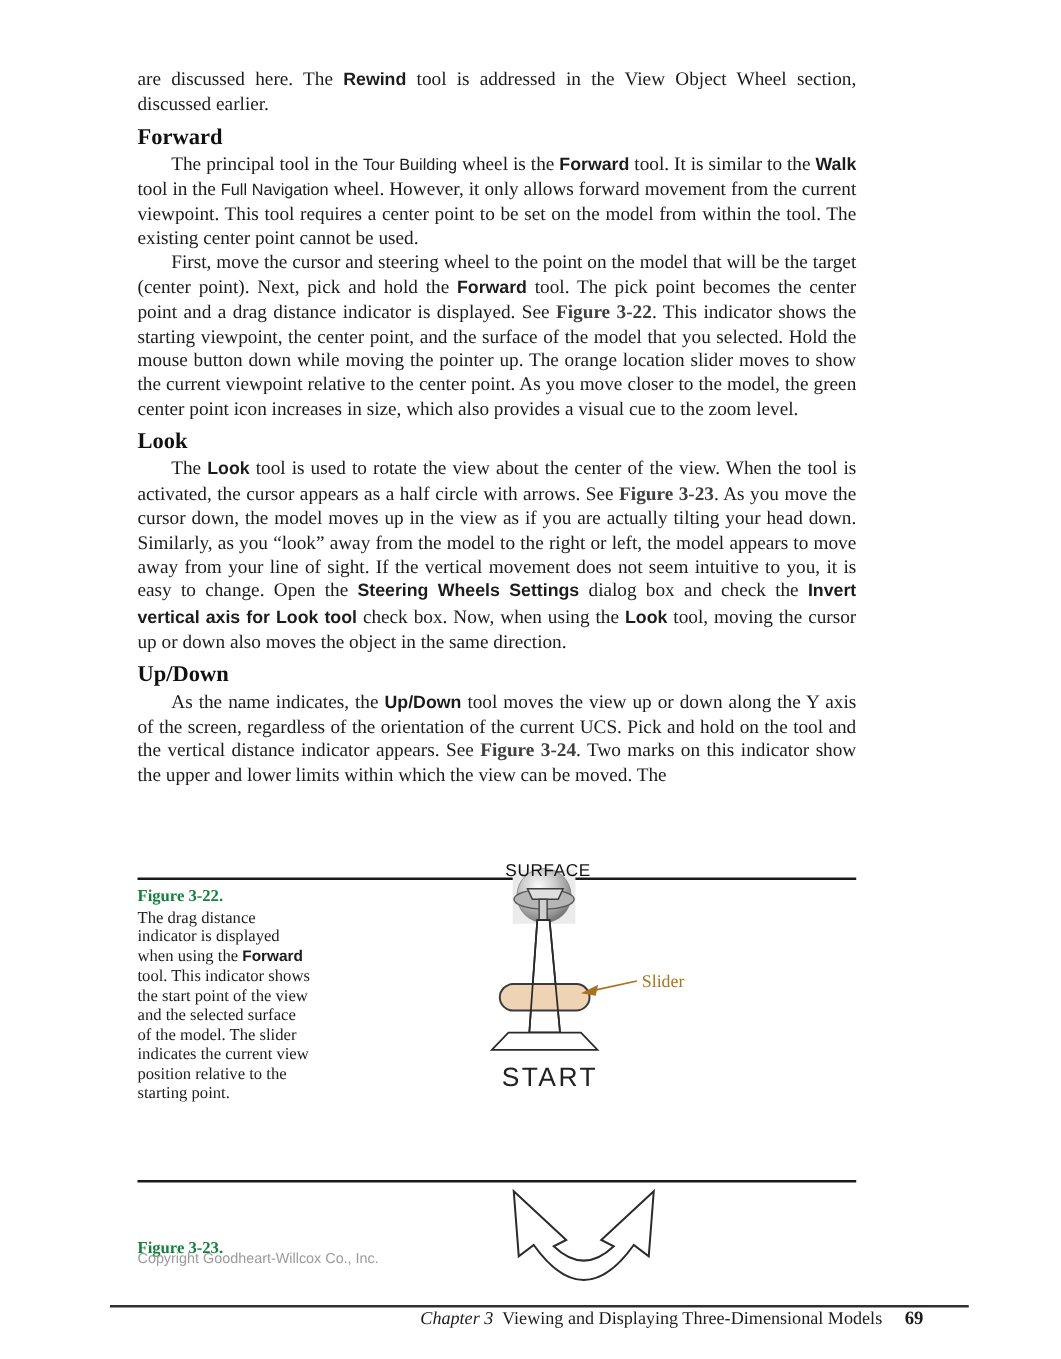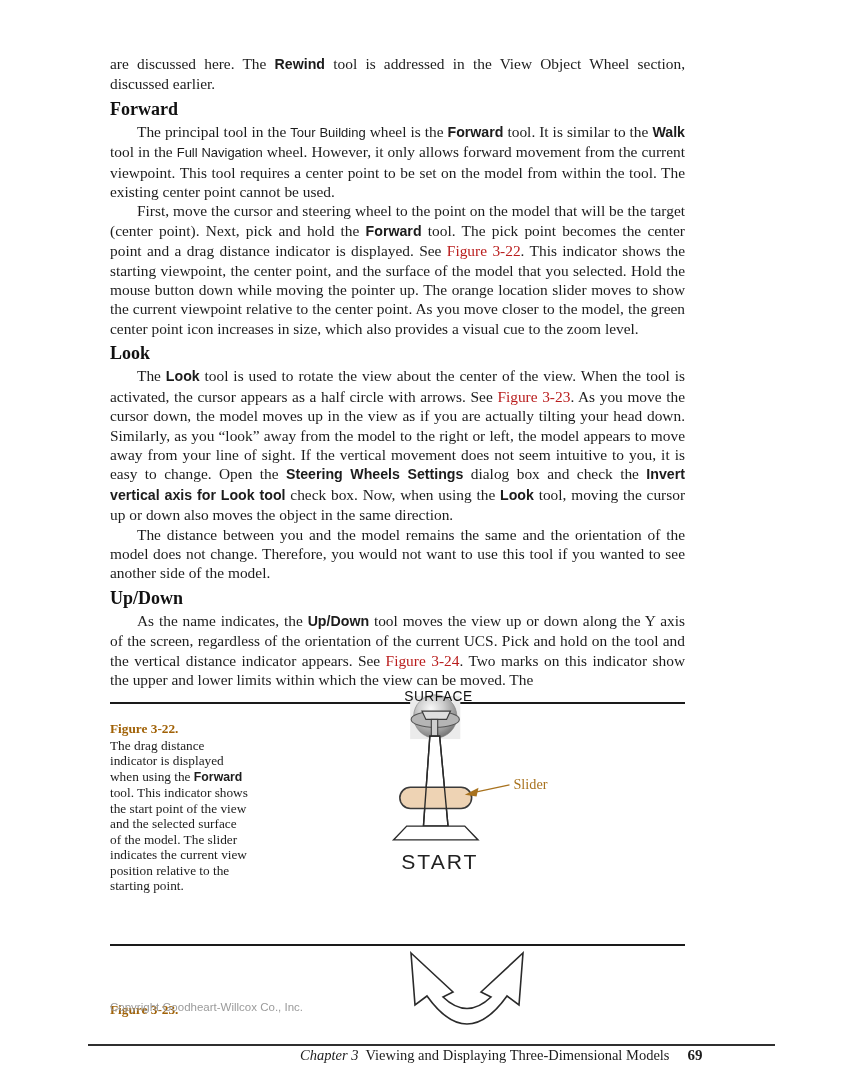--- a/index.html
+++ b/index.html
@@ -15,59 +15,58 @@
     text-indent:27px;color:#1c1c1c;
   }
   p.no-indent{text-indent:0;}
   h2.section-heading{
     margin:5px 0 2px 0;font-size:18px;line-height:21px;font-weight:bold;color:#111;
     font-family:"Liberation Serif","DejaVu Serif",serif;
   }
   .seg-serif{}
   .seg-bsans{font-family:"Liberation Sans","DejaVu Sans",sans-serif;font-weight:bold;font-size:14.2px;}
   .seg-sans{font-family:"Liberation Sans","DejaVu Sans",sans-serif;font-size:13px;}
-  .seg-figref{color:#b91c1c;font-weight:normal;}
+  .seg-figref{color:#404040;font-weight:bold;}
   
   .fig-rule{position:absolute;left:110px;width:575px;height:2px;background:#1a1a1a;}
   #fig1-rule{top:702px;}
   #fig2-rule{top:944px;}
   .fig-caption{position:absolute;left:110px;width:140px;font-size:13.3px;line-height:15.5px;color:#1c1c1c;}
   #fig1-caption{top:709px;}
   #fig2-caption{top:990px;}
-  .fig-label{display:block;color:#a16207;font-weight:bold;margin-bottom:1px;margin-top:12px;}
+  .fig-label{display:block;color:#15803d;font-weight:bold;margin-bottom:1px;}
   .fig-caption .seg-bsans{font-size:12.3px;}
   .fig-art{position:absolute;}
   #fig1-art{left:380px;top:684px;text-align:center;}
   #fig2-art{left:406px;top:948px;}
   
   #footer-rule{position:absolute;left:88px;top:1044px;width:687px;height:1.5px;background:#2f2f2f;}
   #copyright{
     position:absolute;left:110px;top:1001px;
     font-family:"Liberation Sans","DejaVu Sans",sans-serif;font-size:11.5px;color:#9b9b9b;
   }
   #footer-right{
-    position:absolute;left:300px;top:1047px;width:475px;text-align:left;
+    position:absolute;left:300px;top:1047px;width:475px;text-align:center;
     font-size:14.5px;color:#1c1c1c;white-space:nowrap;
   }
   #footer-right .chapter-label{font-style:italic;margin-right:7px;}
   #footer-right .page-num{font-weight:bold;margin-left:18px;font-size:15px;}
 </style>
 </head>
 <body>
 
 <div class="text-column">
   <p class="body-par no-indent"><span class="seg-serif">are discussed here. The </span><span class="seg-bsans">Rewind</span><span class="seg-serif"> tool is addressed in the View Object Wheel section, discussed earlier.</span></p>
 
   <h2 class="section-heading">Forward</h2>
   <p class="body-par"><span class="seg-serif">The principal tool in the </span><span class="seg-sans">Tour Building</span><span class="seg-serif"> wheel is the </span><span class="seg-bsans">Forward</span><span class="seg-serif"> tool. It is similar to the </span><span class="seg-bsans">Walk</span><span class="seg-serif"> tool in the </span><span class="seg-sans">Full Navigation</span><span class="seg-serif"> wheel. However, it only allows forward movement from the current viewpoint. This tool requires a center point to be set on the model from within the tool. The existing center point cannot be used.</span></p>
   <p class="body-par"><span class="seg-serif">First, move the cursor and steering wheel to the point on the model that will be the target (center point). Next, pick and hold the </span><span class="seg-bsans">Forward</span><span class="seg-serif"> tool. The pick point becomes the center point and a drag distance indicator is displayed. See </span><span class="seg-figref">Figure 3-22</span><span class="seg-serif">. This indicator shows the starting viewpoint, the center point, and the surface of the model that you selected. Hold the mouse button down while moving the pointer up. The orange location slider moves to show the current viewpoint relative to the center point. As you move closer to the model, the green center point icon increases in size, which also provides a visual cue to the zoom level.</span></p>
 
   <h2 class="section-heading">Look</h2>
   <p class="body-par"><span class="seg-serif">The </span><span class="seg-bsans">Look</span><span class="seg-serif"> tool is used to rotate the view about the center of the view. When the tool is activated, the cursor appears as a half circle with arrows. See </span><span class="seg-figref">Figure 3-23</span><span class="seg-serif">. As you move the cursor down, the model moves up in the view as if you are actually tilting your head down. Similarly, as you “look” away from the model to the right or left, the model appears to move away from your line of sight. If the vertical movement does not seem intuitive to you, it is easy to change. Open the </span><span class="seg-bsans">Steering Wheels Settings</span><span class="seg-serif"> dialog box and check the </span><span class="seg-bsans">Invert vertical axis for Look tool</span><span class="seg-serif"> check box. Now, when using the </span><span class="seg-bsans">Look</span><span class="seg-serif"> tool, moving the cursor up or down also moves the object in the same direction.</span></p>
-  <p class="body-par"><span class="seg-serif">The distance between you and the model remains the same and the orientation of the model does not change. Therefore, you would not want to use this tool if you wanted to see another side of the model.</span></p>
 
   <h2 class="section-heading">Up/Down</h2>
   <p class="body-par"><span class="seg-serif">As the name indicates, the </span><span class="seg-bsans">Up/Down</span><span class="seg-serif"> tool moves the view up or down along the Y axis of the screen, regardless of the orientation of the current UCS. Pick and hold on the tool and the vertical distance indicator appears. See </span><span class="seg-figref">Figure 3-24</span><span class="seg-serif">. Two marks on this indicator show the upper and lower limits within which the view can be moved. The</span></p>
 </div>
 
 <div id="fig1-rule" class="fig-rule"></div>
 
 <div id="fig1-caption" class="fig-caption">
   <span class="fig-label">Figure 3-22.</span>
   <span><span class="seg-serif">The drag distance indicator is displayed when using the </span><span class="seg-bsans">Forward</span><span class="seg-serif"> tool. This indicator shows the start point of the view and the selected surface of the model. The slider indicates the current view position relative to the starting point.</span></span>

